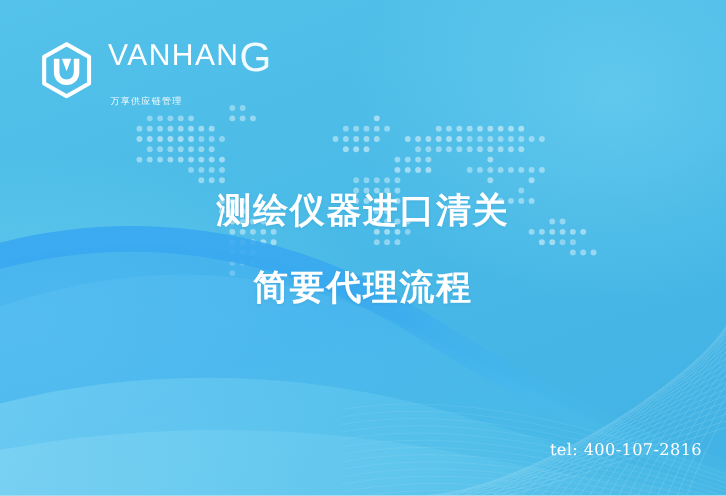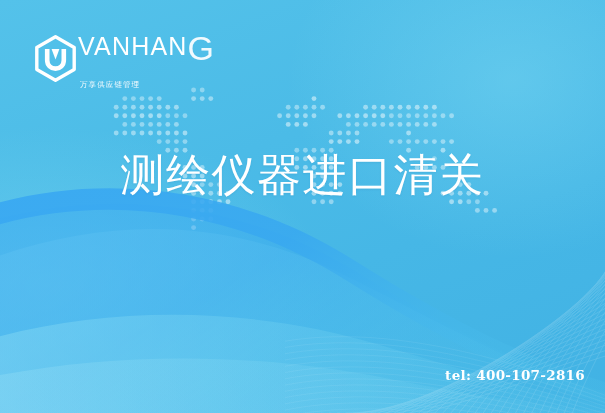--- a/index.html
+++ b/index.html
@@ -80,21 +80,21 @@
   }
   .linetex svg { display: block; width: 100%; height: 100%; }
 
   
   .logo {
     position: absolute;
     left: 33px;
     top: 29px;
     display: flex;
     align-items: center;
-    gap: 0;
+    gap: 12px;
     z-index: 20;
   }
   .logo-mark {
     width: 45px;
     height: 47px;
     flex: 0 0 auto;
   }
   .logo-mark svg { display: block; width: 100%; height: 100%; }
 
   .logo-text {
@@ -135,37 +135,37 @@
     position: absolute;
     left: 0;
     top: 143px;
     width: 605px;
     text-align: center;
     z-index: 15;
   }
   .headline-line {
     display: block;
     font-family: "DejaVu Sans", "Liberation Sans", sans-serif;
-    font-weight: normal;
-    font-size: 44px;
+    font-weight: bold;
+    font-size: 29px;
     line-height: 64px;
     letter-spacing: 1.5px;
     color: #ffffff;
     white-space: nowrap;
     text-shadow: 0 1px 2px rgba(40,130,175,0.18);
   }
 
   
   .phone {
     position: absolute;
     right: 20px;
     bottom: 30px;
     font-family: "DejaVu Serif", "Liberation Serif", serif;
     font-size: 13.5px;
-    font-weight: bold;
+    font-weight: normal;
     letter-spacing: 0.3px;
     color: #ffffff;
     white-space: nowrap;
     z-index: 20;
   }
 </style>
 </head>
 <body>
 
 <div class="banner">
@@ -490,17 +490,18 @@
       </svg>
     </span>
     <span class="logo-text">
       <span class="logo-word"><span>VANHAN</span><span class="g-big">G</span></span>
       <span class="logo-sub">万享供应链管理</span>
     </span>
   </div>
 
   <div class="headline">
     <span class="headline-line">测绘仪器进口清关</span>
+    <span class="headline-line">简要代理流程</span>
   </div>
 
   <div class="phone">tel: 400-107-2816</div>
 
 </div>
 
 </body></html>

